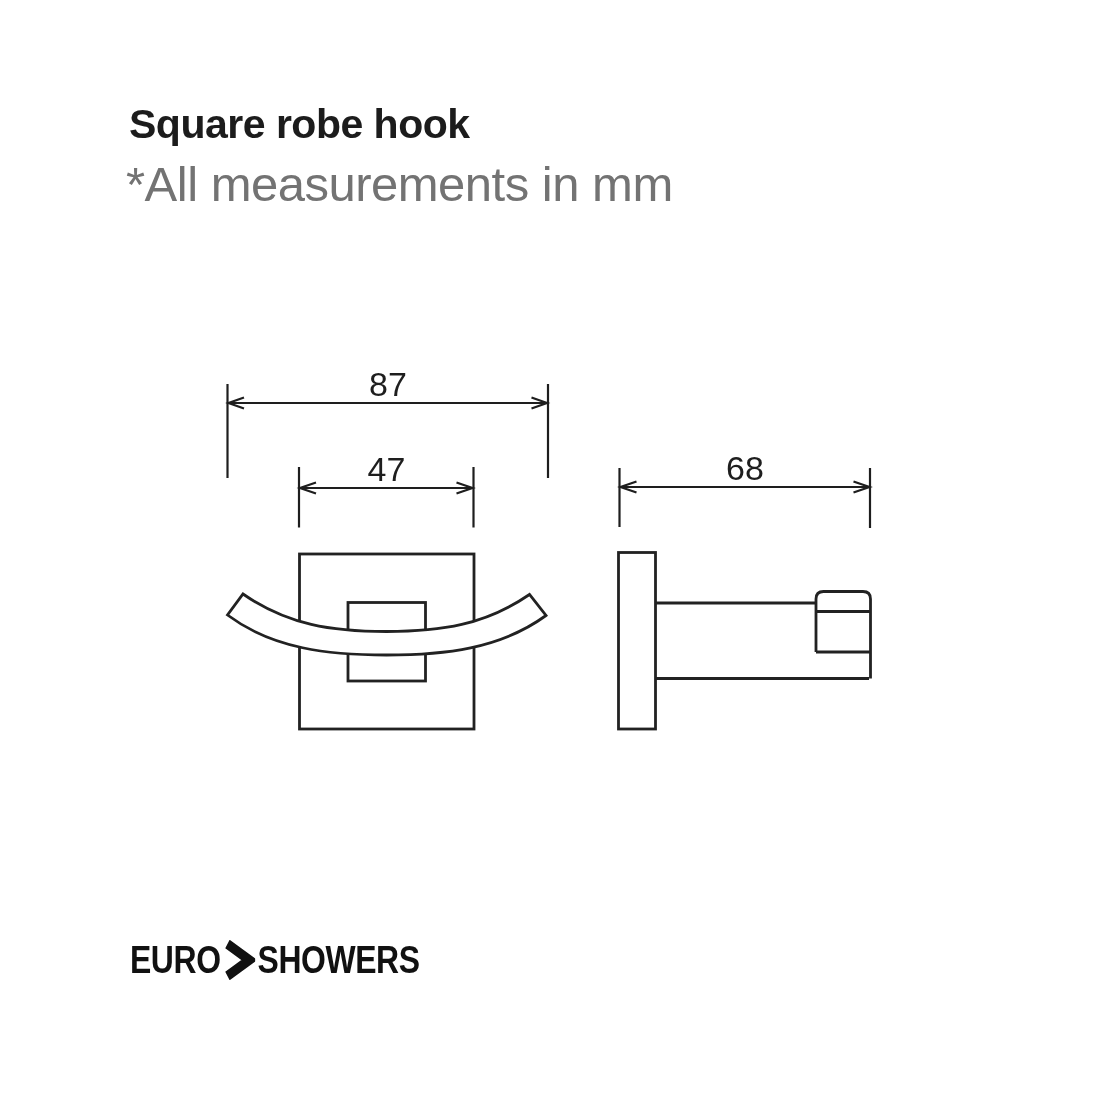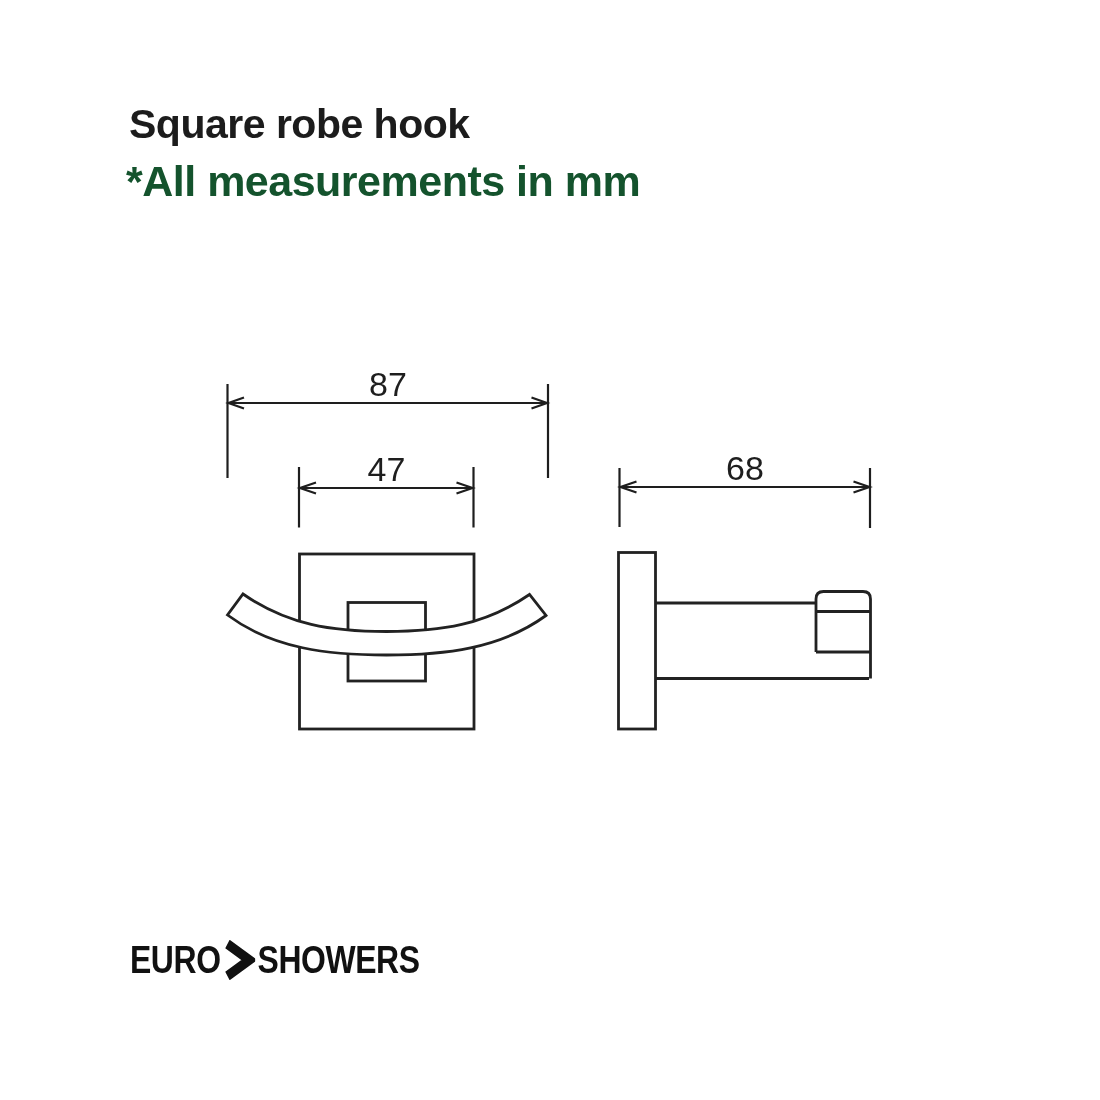--- a/index.html
+++ b/index.html
@@ -23,24 +23,24 @@
     font-weight: bold;
     letter-spacing: -0.5px;
     color: #1c1c1c;
     line-height: 1.0;
     white-space: nowrap;
   }
   .page-subtitle {
     position: absolute;
     left: 126px;
     top: 160px;
-    font-size: 43px;
-    font-weight: bold;
+    font-size: 49px;
+    font-weight: normal;
     letter-spacing: -0.5px;
-    color: #14532d;
+    color: #737373;
     line-height: 1.0;
     white-space: nowrap;
   }
   #drawing-svg {
     position: absolute;
     left: 0;
     top: 0;
   }
   .dim-text {
     font-family: "Liberation Sans", sans-serif;

